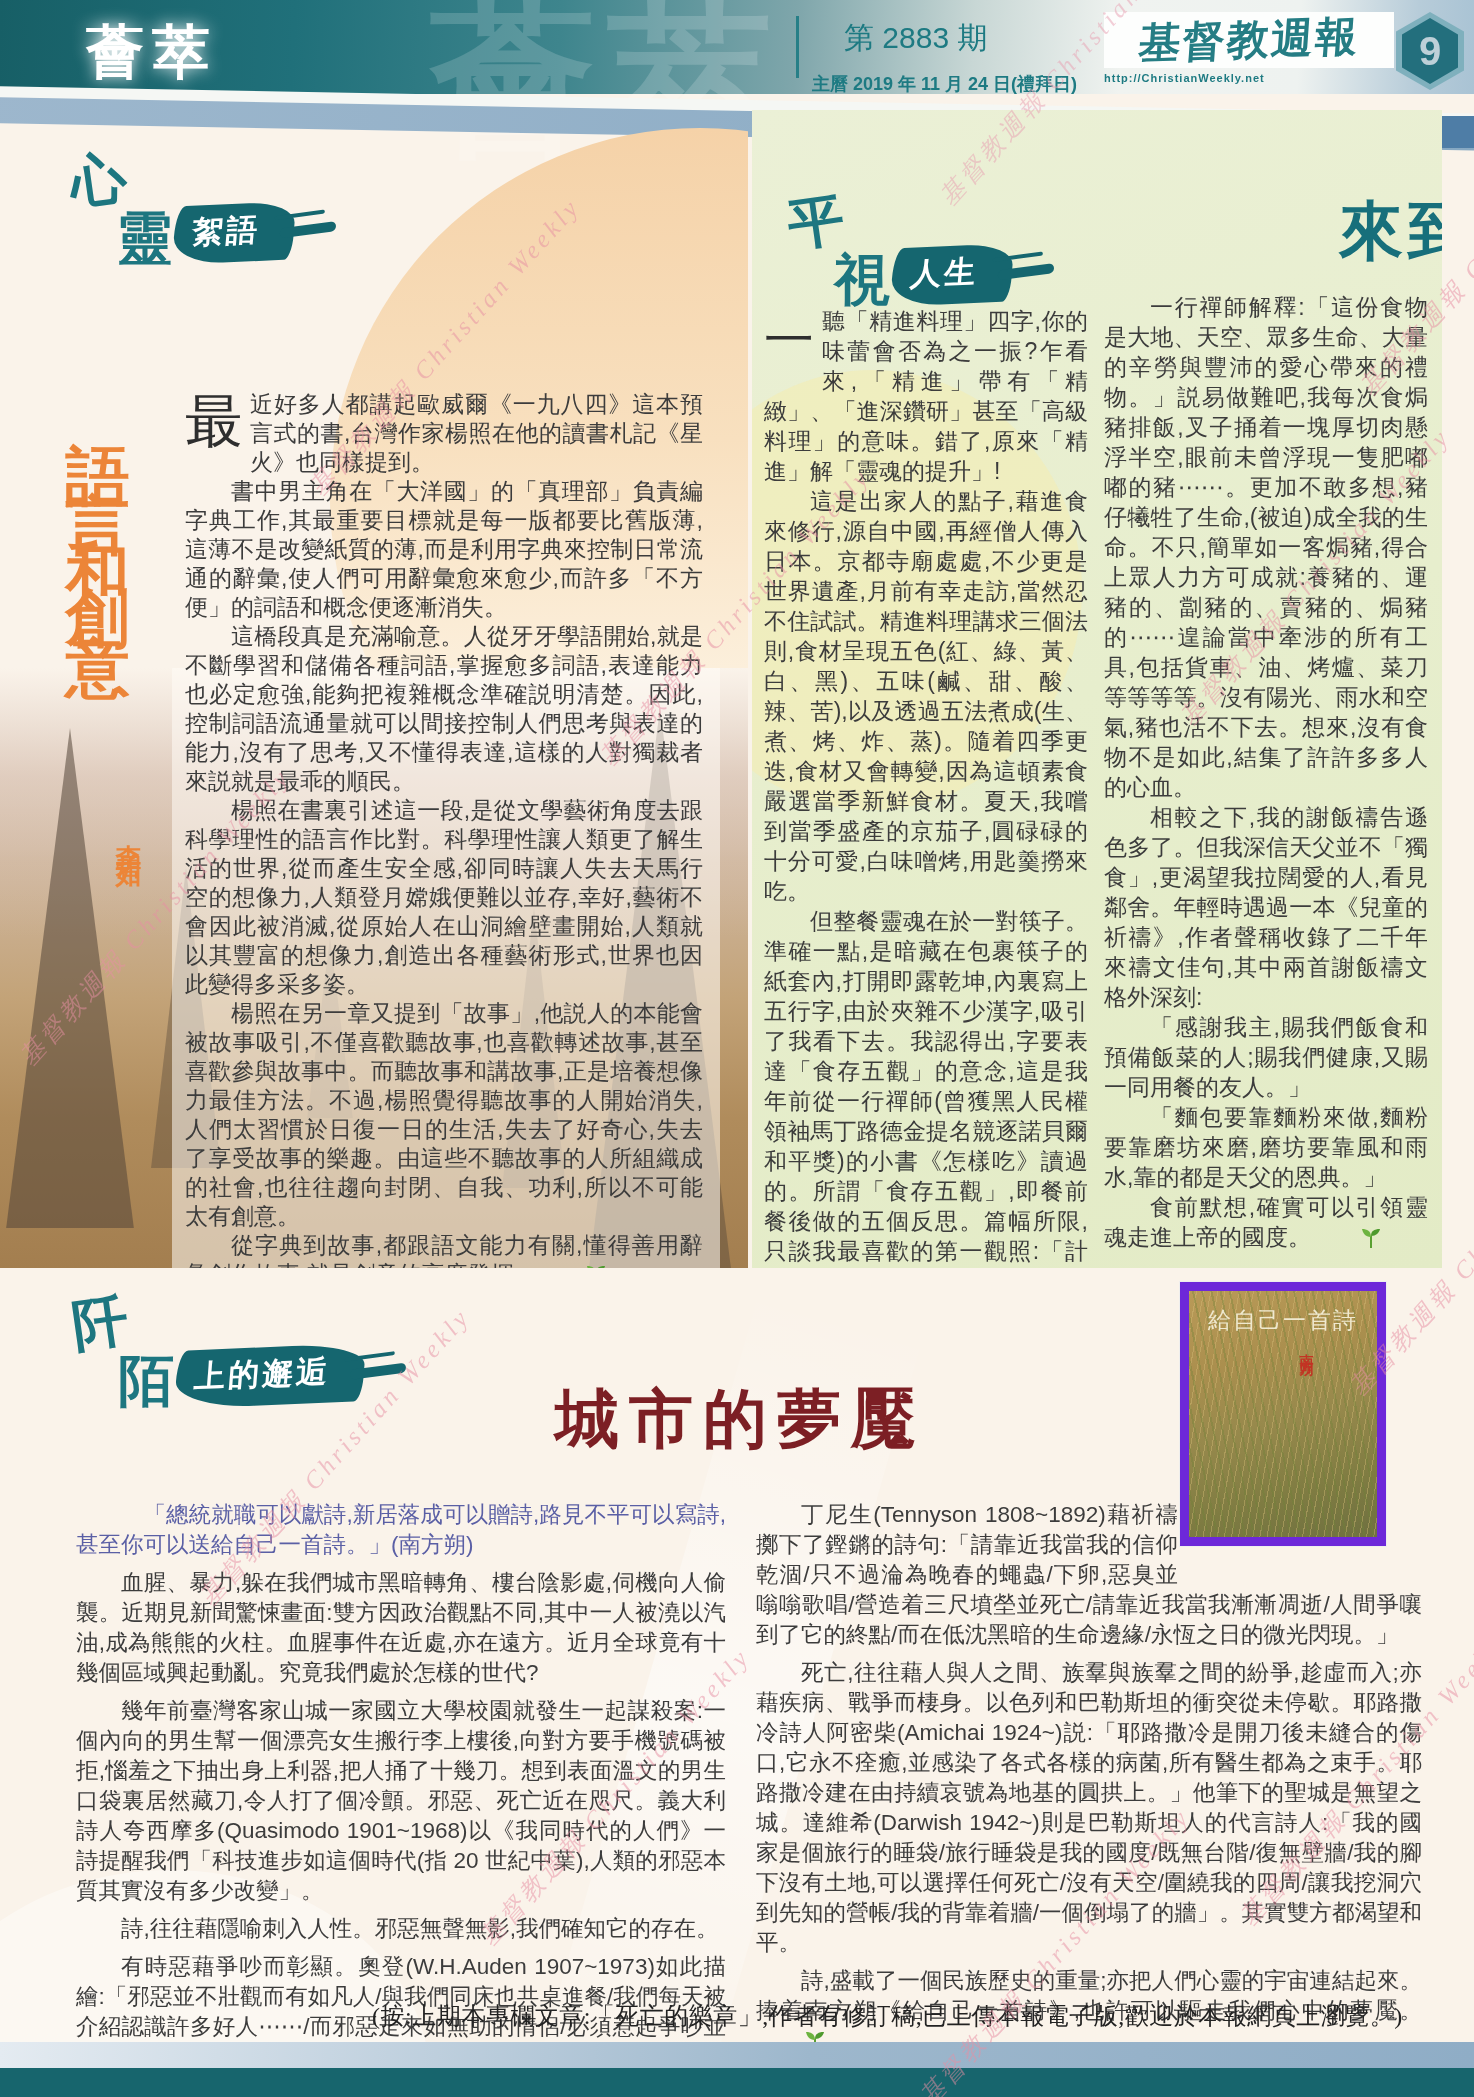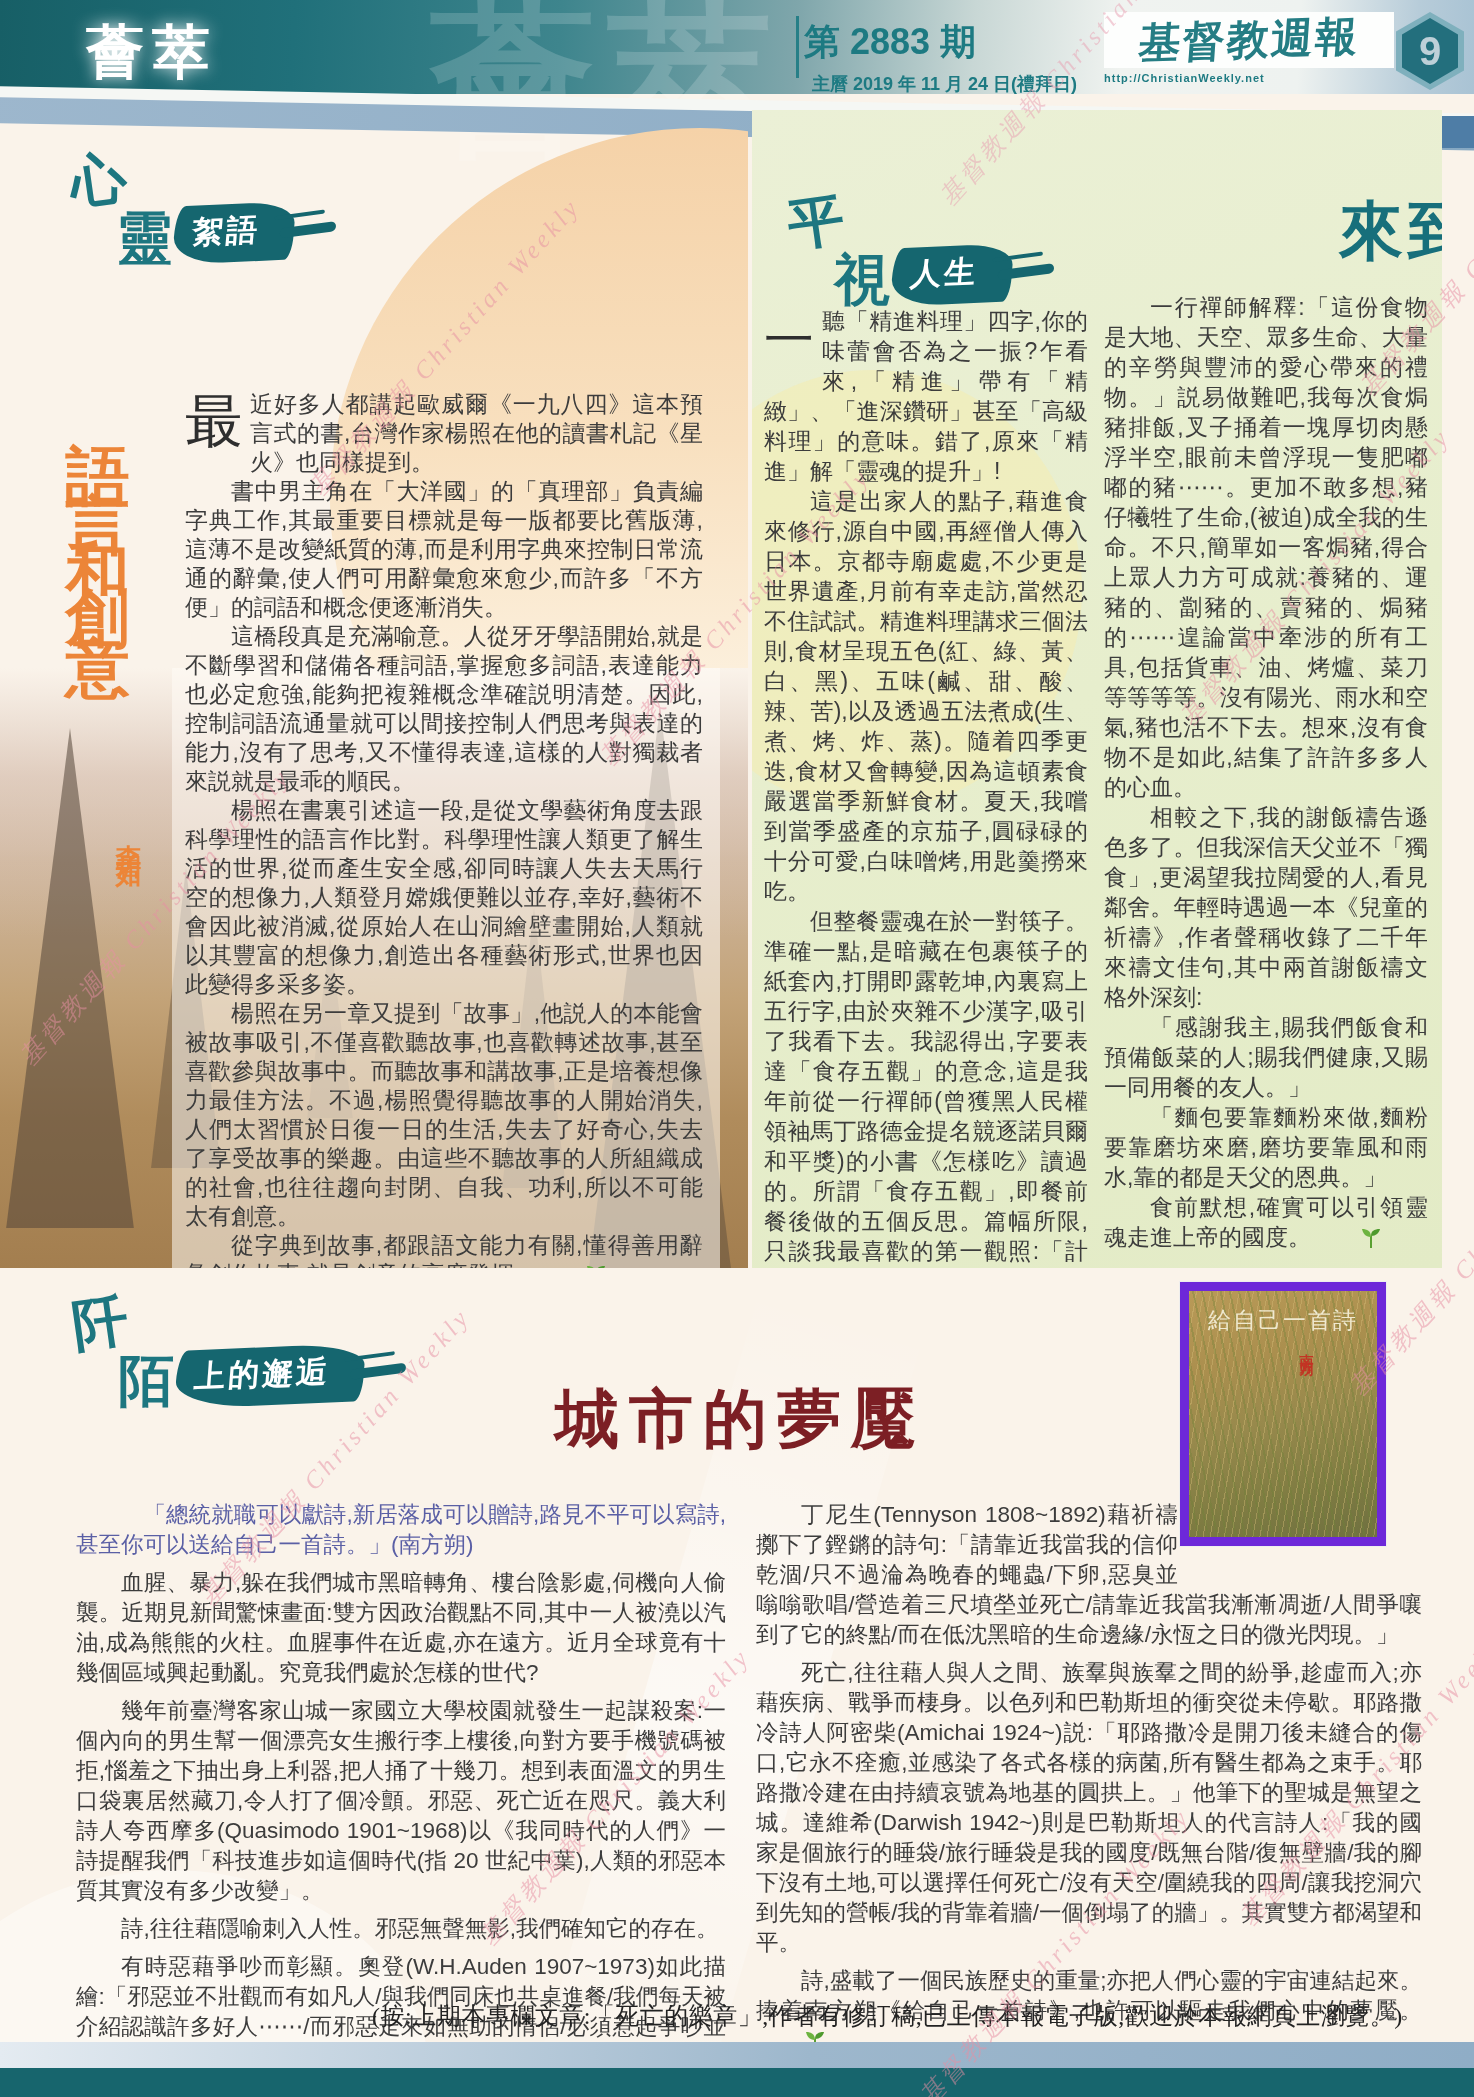--- a/index.html
+++ b/index.html
@@ -8,21 +8,21 @@
 
   
   .header-band{position:absolute;left:0;top:0;width:1474px;height:94px;overflow:visible;
     background:linear-gradient(93deg,#175f66 0%,#20707a 20%,#3e858d 38%,#7fa6ab 54%,
                #c8d7d5 66%,#f0f3f0 76%,#eef2f0 88%,#b7ccd9 96%,#a9c3d4 100%);}
   .brand-tag{position:absolute;left:86px;top:14px;font-size:58px;font-weight:bold;color:#fff;
     letter-spacing:8px;text-shadow:0 0 16px rgba(255,255,255,.95);}
   .brand-watermark{position:absolute;left:430px;top:-28px;font-size:165px;font-weight:bold;
     color:rgba(255,255,255,.17);letter-spacing:12px;white-space:nowrap;}
   .issue-divider{position:absolute;left:796px;top:16px;width:3px;height:62px;background:#277f87;}
-  .issue-no{position:absolute;left:804px;top:18px;font-size:36px;font-weight:bold;color:#1d7a82;}
+  .issue-no{position:absolute;left:844px;top:18px;font-size:30px;font-weight:normal;color:#1d7a82;}
   .issue-date{position:absolute;left:812px;top:72px;font-size:18px;font-weight:bold;color:#1d7a82;}
   .masthead-box{position:absolute;left:1104px;top:12px;width:290px;height:56px;background:#fdfefd;
     display:flex;align-items:center;justify-content:center;}
   .masthead-text{font-family:"Liberation Serif",serif;font-size:42px;font-weight:bold;color:#257d84;
     transform:skewX(-6deg) rotate(-2deg);letter-spacing:2px;}
   .masthead-url{position:absolute;left:1104px;top:72px;width:290px;text-align:left;
     font-size:11px;font-weight:bold;color:#1d7a82;letter-spacing:1px;text-decoration:none;}
   .page-hex{position:absolute;left:1396px;top:12px;width:68px;height:78px;
     background:#7fb0bd;clip-path:polygon(50% 0,100% 25%,100% 75%,50% 100%,0 75%,0 25%);
     display:flex;align-items:center;justify-content:center;}

